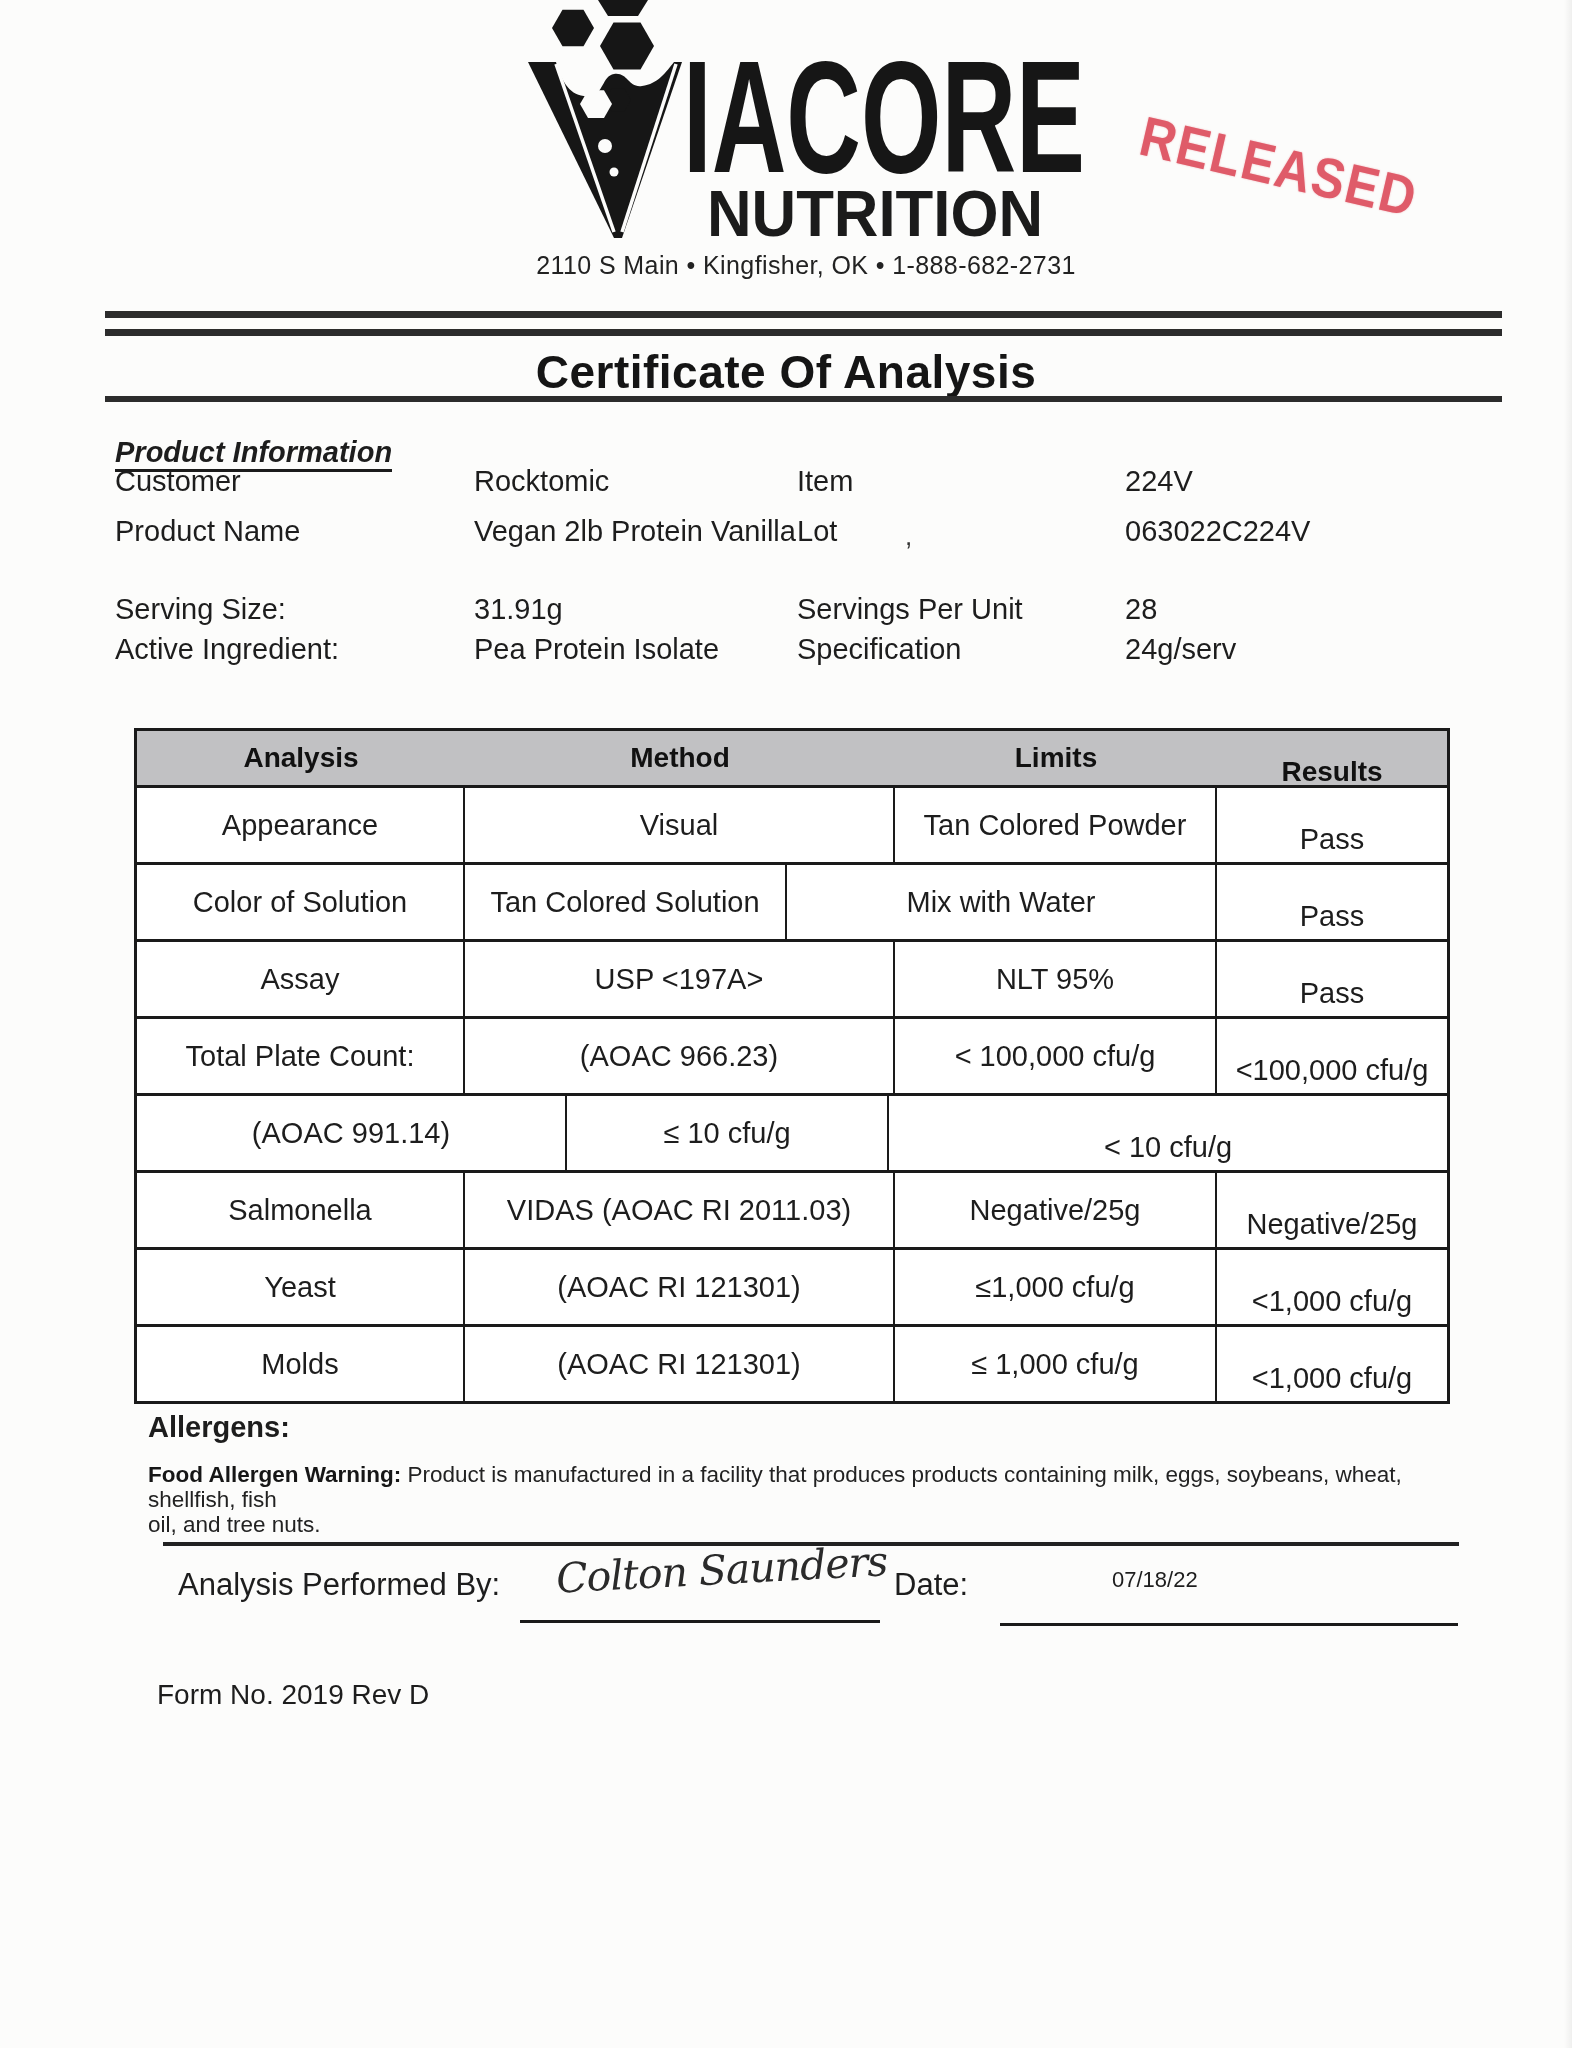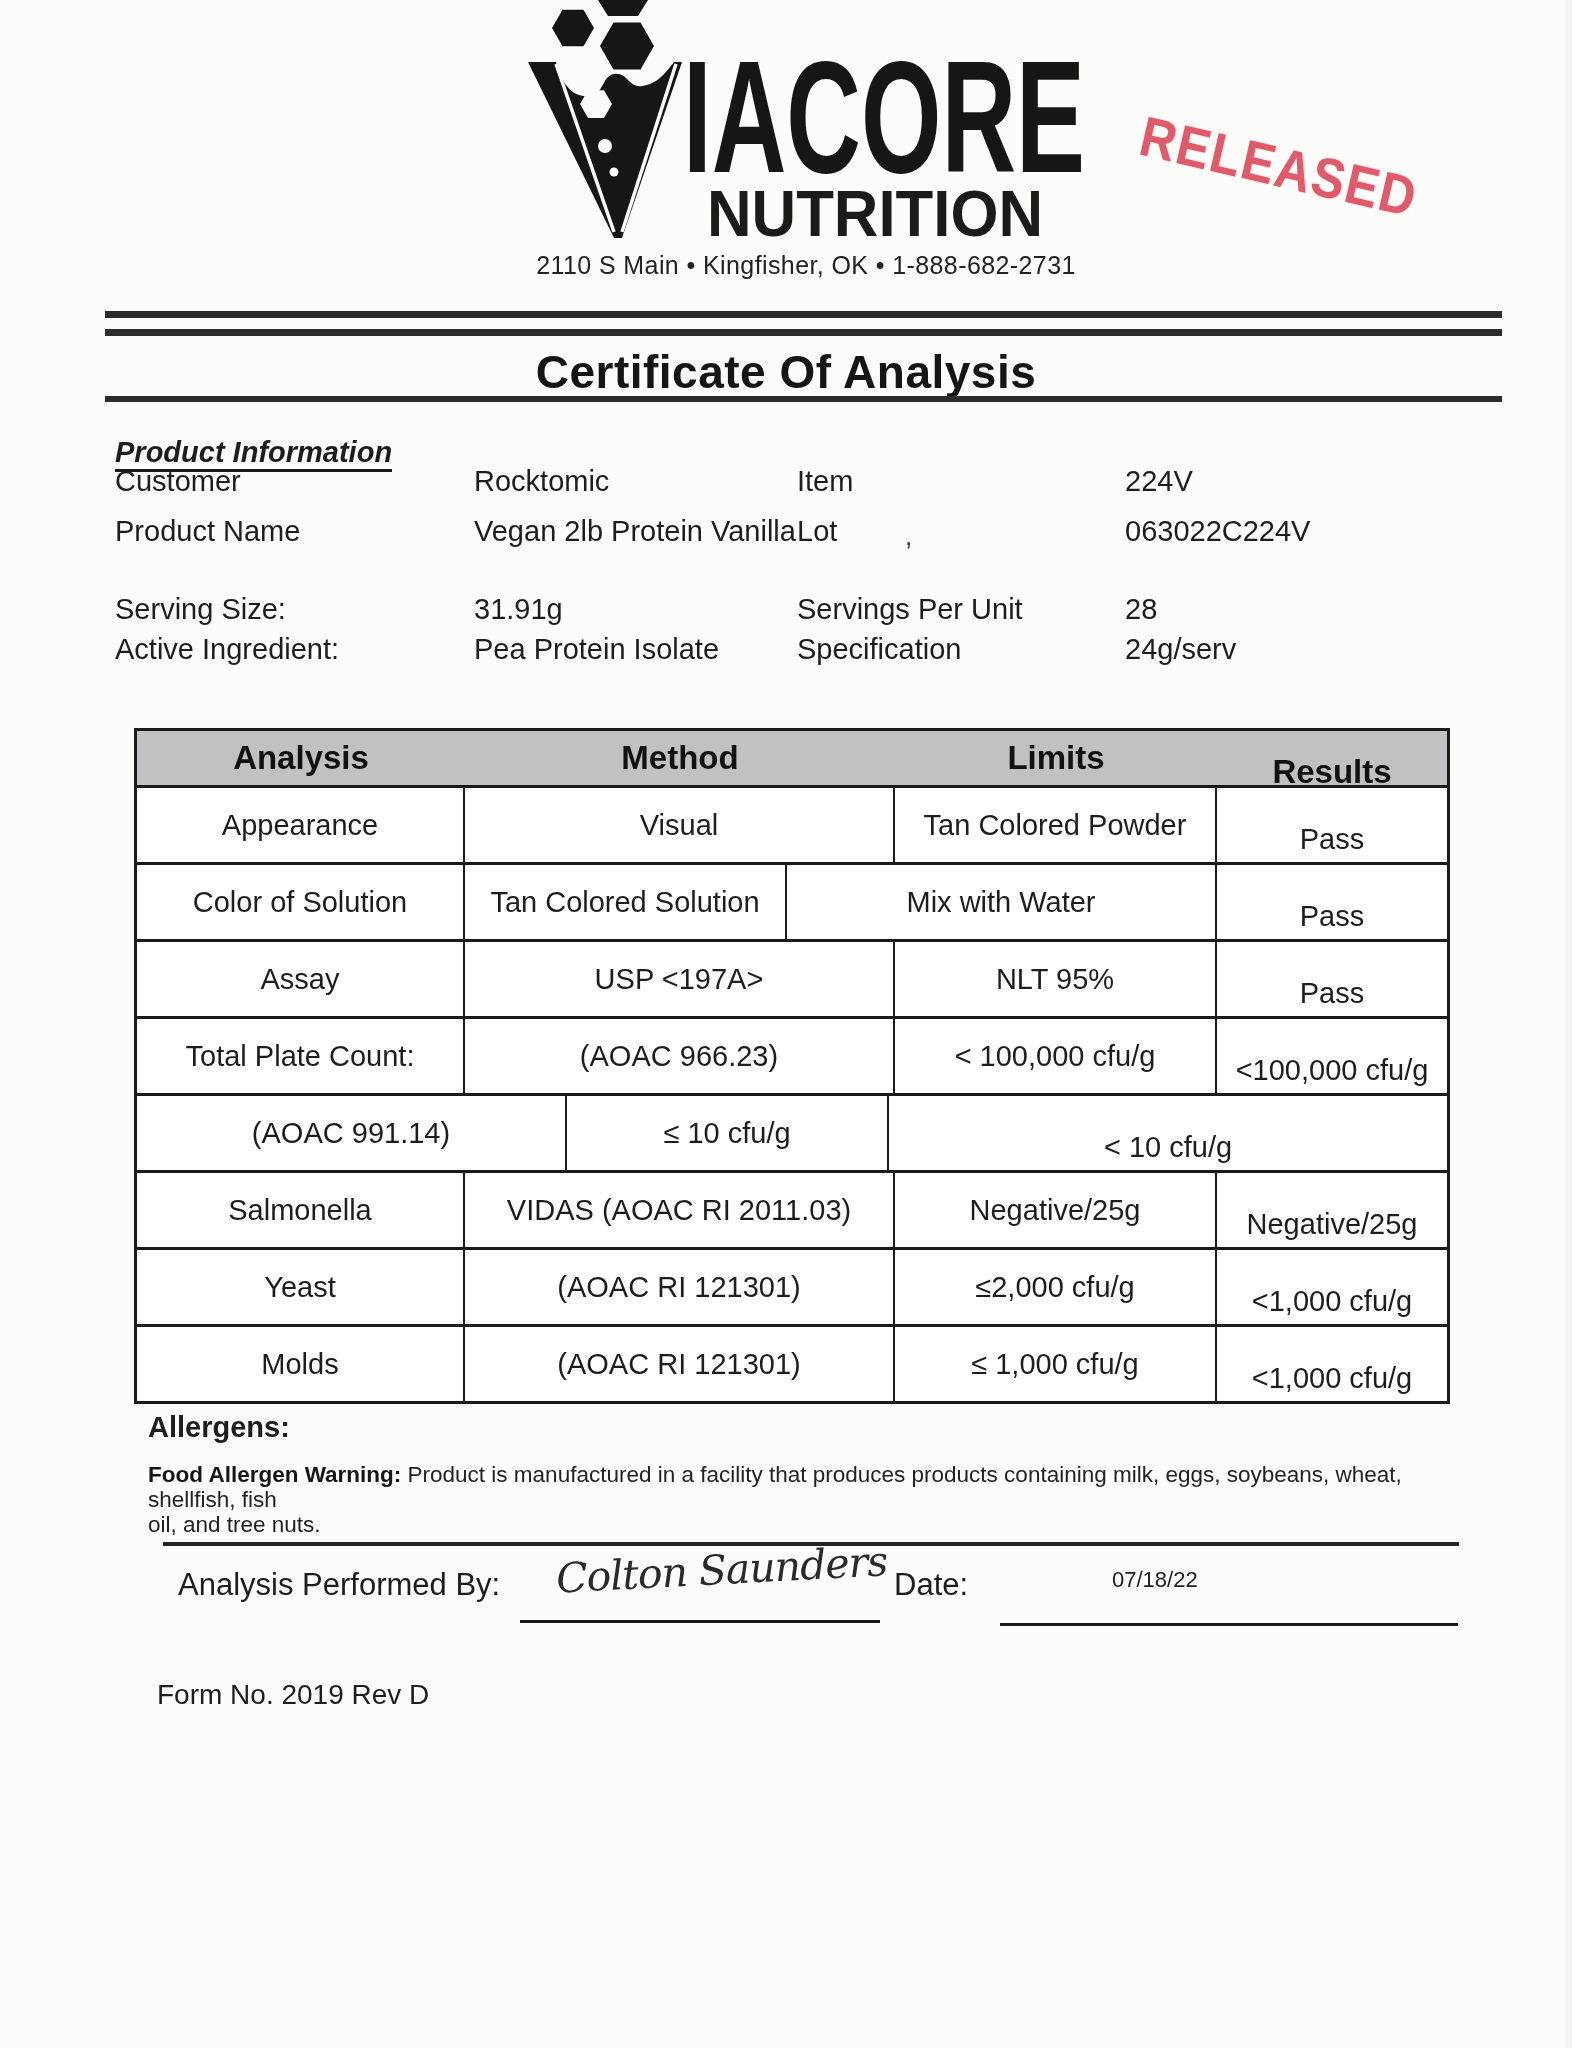--- a/index.html
+++ b/index.html
@@ -27,21 +27,21 @@
   .coa-title{left:0;top:348px;width:1572px;text-align:center;font-size:46px;font-weight:bold;letter-spacing:0.5px;color:#151515;}
   
   .pi-heading{left:115px;top:437px;font-size:29px;font-weight:bold;border-bottom:3px solid #1b1b1b;padding-bottom:1px;font-style:italic;}
   .pi-label{font-size:29px;}
   .c1{left:115px;} .c2{left:474px;} .c3{left:797px;} .c4{left:1125px;}
   .row-y1{top:466px;} .row-y2{top:516px;} .row-y3{top:594px;} .row-y4{top:634px;}
   .stray{left:905px;top:522px;font-size:26px;color:#333;}
   
   .coa-table{position:absolute;left:134px;top:728px;width:1316px;border:3px solid #1a1a1a;box-sizing:border-box;background:#fff;}
   .thead{display:flex;height:54px;background:#c1c1c3;border-bottom:3px solid #1a1a1a;align-items:center;}
-  .thead span{font-weight:bold;font-size:33px;text-align:center;color:#111;}
+  .thead span{font-weight:bold;font-size:28px;text-align:center;color:#111;}
   .trow{display:flex;height:74px;border-bottom:3px solid #1a1a1a;}
   .trow:last-child{border-bottom:none;}
   .cell{display:flex;align-items:center;justify-content:center;font-size:29px;box-sizing:border-box;border-right:2px solid #1a1a1a;text-align:center;}
   .cell:last-child{border-right:none;}
   .w1{flex:0 0 328px;} .w2{flex:0 0 430px;} .w3{flex:0 0 322px;} .w4{flex:1 1 auto;margin-top:28px;}
   
   .allergens-h{left:148px;top:1412px;font-size:29px;font-weight:bold;}
   .allergen-text{left:148px;top:1462px;width:1315px;font-size:22.5px;line-height:25px;white-space:normal;color:#222;}
   .allergen-text b{color:#161616;}
   .divider{position:absolute;left:163px;top:1542px;width:1296px;height:4px;background:#222;}
@@ -154,21 +154,21 @@
   </div>
   <div class="trow">
     <div class="cell w1">Salmonella</div>
     <div class="cell w2">VIDAS (AOAC RI 2011.03)</div>
     <div class="cell w3">Negative/25g</div>
     <div class="cell w4">Negative/25g</div>
   </div>
   <div class="trow">
     <div class="cell w1">Yeast</div>
     <div class="cell w2">(AOAC RI 121301)</div>
-    <div class="cell w3">≤2,000 cfu/g</div>
+    <div class="cell w3">≤1,000 cfu/g</div>
     <div class="cell w4">&lt;1,000 cfu/g</div>
   </div>
   <div class="trow">
     <div class="cell w1">Molds</div>
     <div class="cell w2">(AOAC RI 121301)</div>
     <div class="cell w3">≤ 1,000 cfu/g</div>
     <div class="cell w4">&lt;1,000  cfu/g</div>
   </div>
 </div>
 

